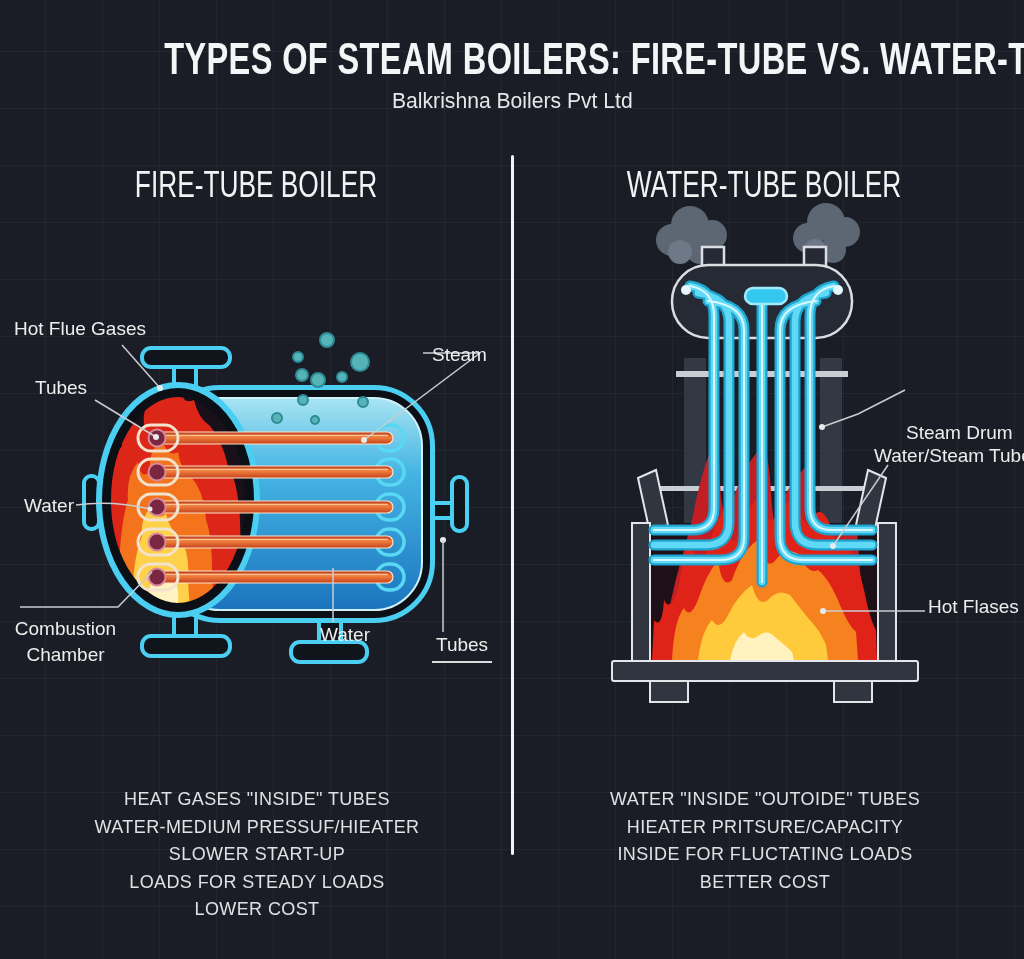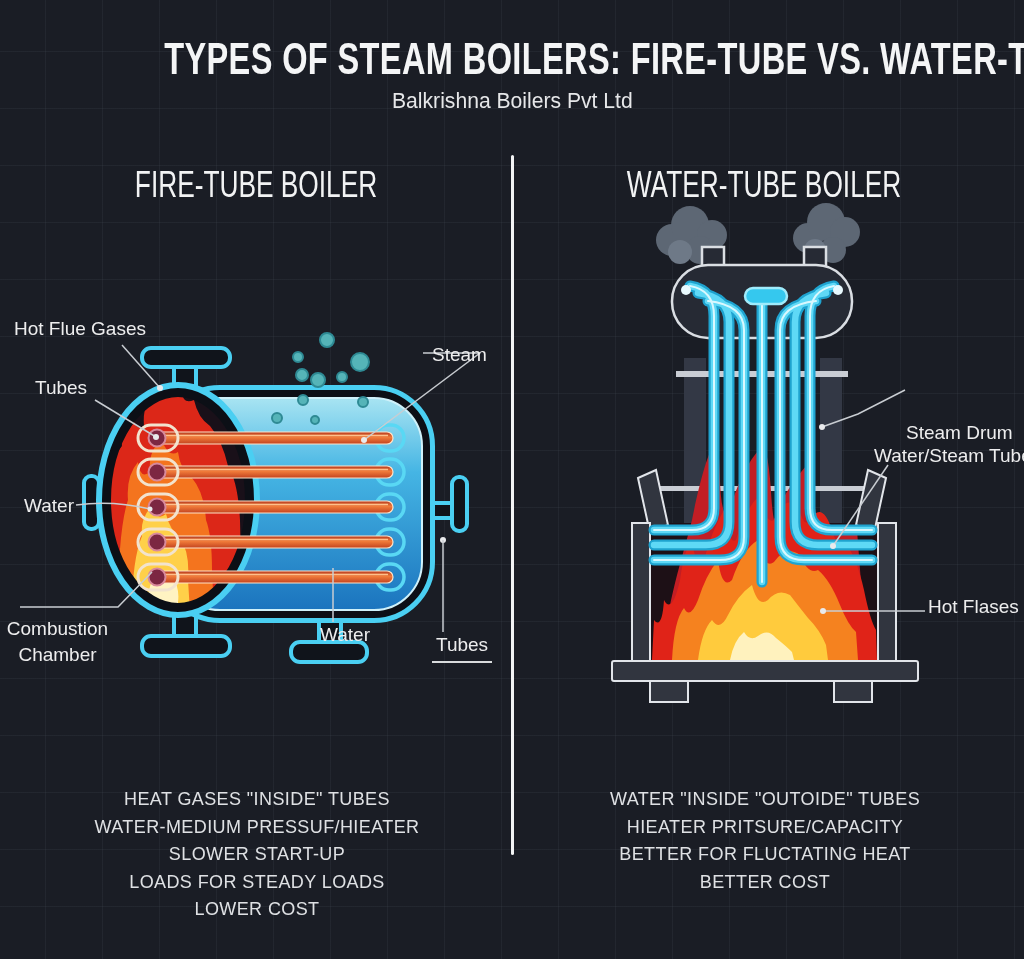--- a/index.html
+++ b/index.html
@@ -22,21 +22,21 @@
     position:absolute;top:88px;left:0;width:1024px;text-align:center;
     font-size:22px;color:#E6E7E9;
   }
   .subtitle>span{display:inline-block;transform:scaleX(.96);transform-origin:center;}
   .sec-head{position:absolute;top:164px;text-align:center;font-size:36px;font-weight:normal;color:#F2F3F4;white-space:nowrap;}
   .sec-head>span{display:inline-block;transform:scaleX(.73);transform-origin:center;}
   .sec-head.left{left:0;width:512px;}
   .sec-head.right{left:516px;width:496px;}
   .divider{position:absolute;left:511px;top:155px;width:3px;height:700px;background:#F2F3F4;border-radius:2px;}
   .dlabel{position:absolute;font-size:19px;color:#EDEDEE;white-space:nowrap;}
-  .dlabel.wrap{white-space:normal;text-align:center;line-height:26px;}
+  .dlabel.wrap{white-space:normal;text-align:center;line-height:26px;padding-left:8px;}
   .dlabel.underlined{border-bottom:2px solid #D9DBDD;padding:0 4px 5px 4px;}
   .features{position:absolute;top:786px;text-align:center;font-size:18px;color:#DFE1E4;letter-spacing:.4px;}
   .features.left{left:40px;width:434px;}
   .features.right{left:553px;width:424px;}
   .features .row{height:27.5px;line-height:27.5px;white-space:nowrap;}
   svg{position:absolute;display:block;}
   .leader{stroke:#C9CDD2;stroke-width:1.5;fill:none;}
   .ldot{fill:#E9EAEC;}
   .tube-outer{fill:none;stroke:#1FA3CF;stroke-width:11;stroke-linecap:round;}
   .tube-inner{fill:none;stroke:#5FD9F6;stroke-width:6.5;stroke-linecap:round;}
@@ -281,17 +281,17 @@
   <div class="features left">
     <div class="row">HEAT GASES "INSIDE" TUBES</div>
     <div class="row">WATER-MEDIUM PRESSUF/HIEATER</div>
     <div class="row">SLOWER START-UP</div>
     <div class="row">LOADS FOR STEADY LOADS</div>
     <div class="row">LOWER COST</div>
   </div>
   <div class="features right">
     <div class="row">WATER "INSIDE "OUTOIDE" TUBES</div>
     <div class="row">HIEATER PRITSURE/CAPACITY</div>
-    <div class="row">BETTER FOR FLUCTATING HEAT</div>
+    <div class="row">INSIDE FOR FLUCTATING LOADS</div>
     <div class="row">BETTER COST</div>
   </div>
 
 </div>
 
 </body></html>

